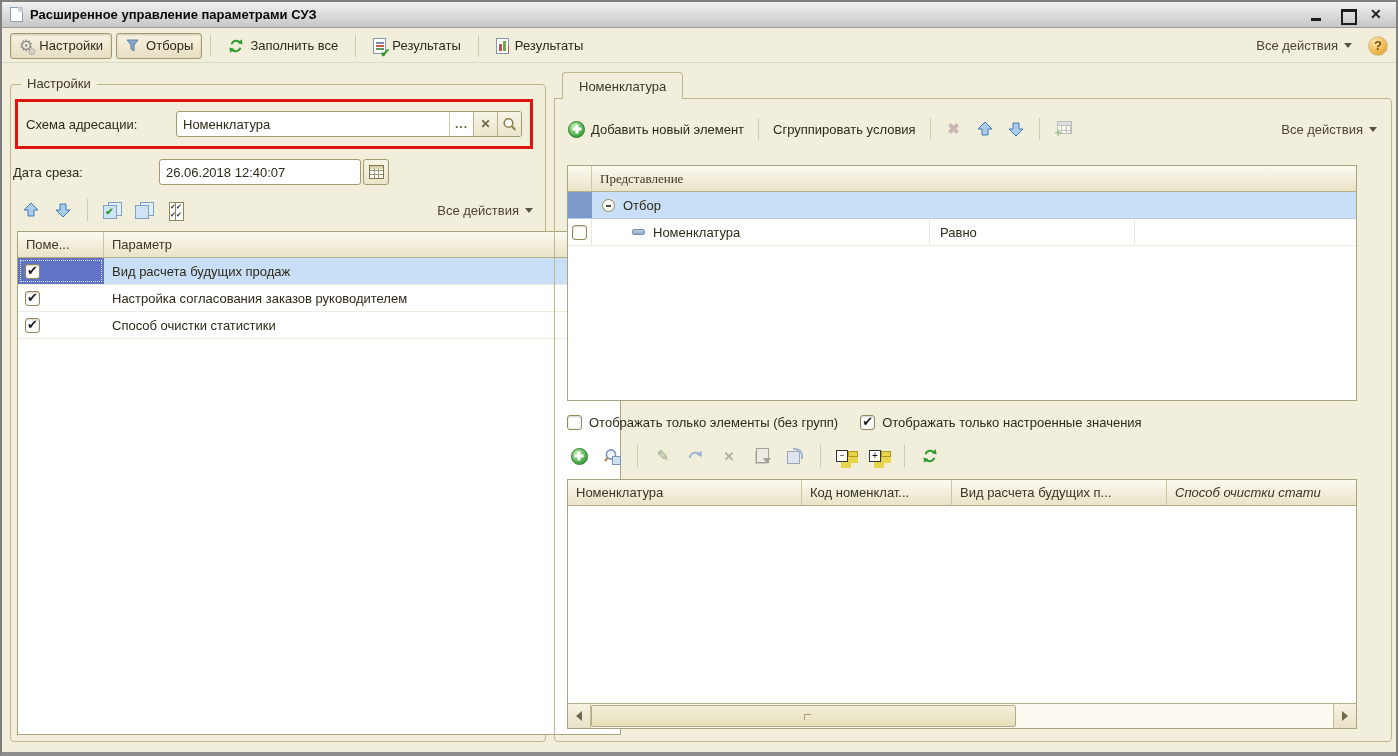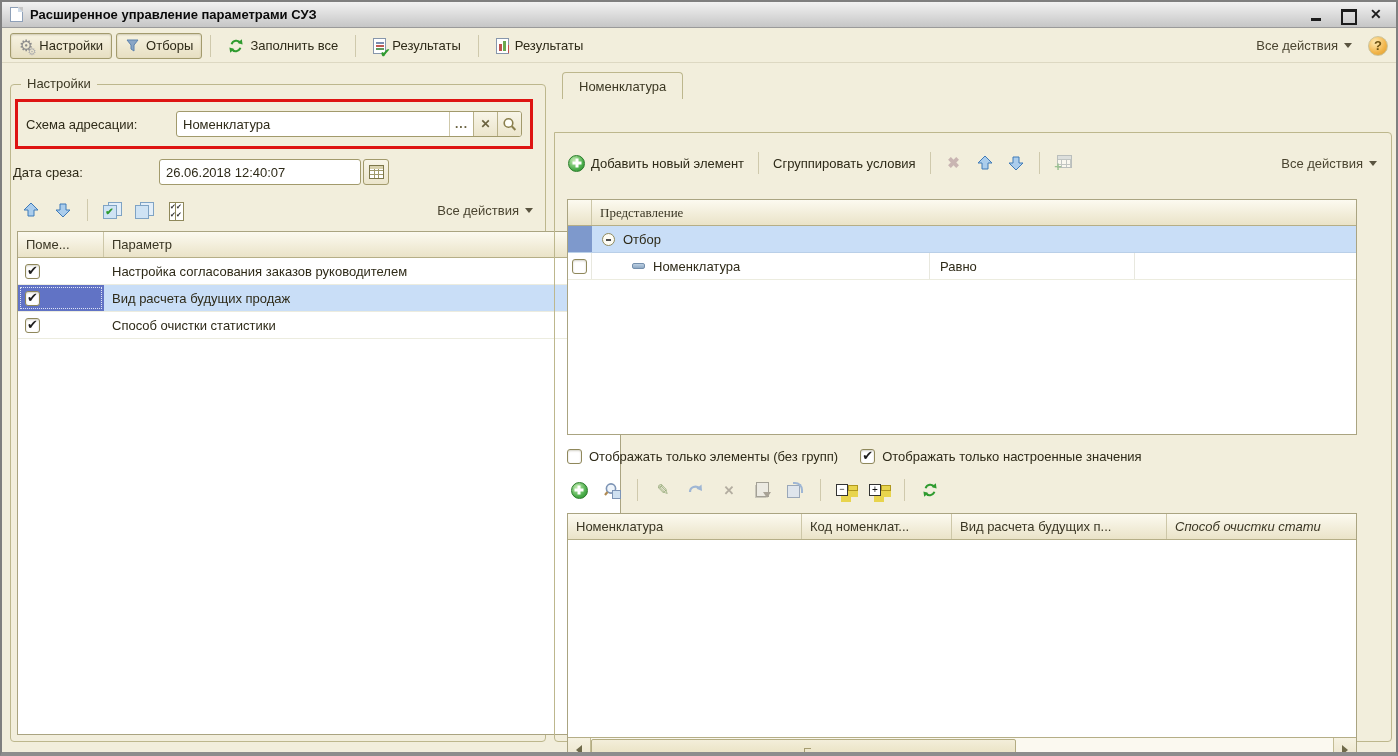--- a/index.html
+++ b/index.html
@@ -130,21 +130,21 @@
   .lc-mark { width:86px; flex:none; display:flex; align-items:center; padding-left:7px; }
   .lc-param { flex:1; padding:6px 8px; white-space:nowrap; overflow:hidden; }
   .trow.selected .lc-param { background:#c9def7; }
   .trow.selected .lc-mark { background:#6173c5; outline:1px dotted #dfe5f5; outline-offset:-3px; }
 
   
   .rpanel { position:absolute; left:552px; top:70px; width:838px; height:670px; }
   .rtab { position:absolute; left:8px; top:0; height:27px; padding:0 16px; background:#f2eedc;
           border:1px solid #bdb78d; border-bottom:none; border-radius:4px 4px 0 0; z-index:2;
           display:flex; align-items:center; color:#3c3823; }
-  .tabpage { position:absolute; left:0; top:26px; right:0; bottom:0; border:1px solid #bdb78d; border-radius:0 4px 4px 4px;margin-top:34px; }
+  .tabpage { position:absolute; left:0; top:26px; right:0; bottom:0; border:1px solid #bdb78d; border-radius:0 4px 4px 4px; }
 
   .rtoolbar { position:absolute; left:10px; top:16px; right:10px; height:28px; display:flex; align-items:center; gap:7px; }
   .link-label { color:#2e2a18; }
 
   .ftable { position:absolute; left:12px; top:66px; width:790px; height:236px; background:#fff;
             border:1px solid #aaa481; display:flex; flex-direction:column; overflow:hidden; }
   .fth0 { width:24px; flex:none; border-right:1px solid #cdc7a8; }
   .fc0 { width:24px; flex:none; display:flex; align-items:center; justify-content:center; border-right:1px solid #e8e8df; }
   .fc1 { width:338px; flex:none; display:flex; align-items:center; gap:8px; padding-left:10px; border-right:1px solid #e8e8df; }
   .fc2 { width:205px; flex:none; display:flex; align-items:center; padding-left:10px; border-right:1px solid #e8e8df; }
@@ -291,31 +291,31 @@
         <span>Все действия</span>
         <span class="caret"></span>
       </div>
     </div>
 
     <div class="ltable">
       <div class="thead">
         <span class="th" style="width:86px;">Поме...</span>
         <span class="th" style="flex:1;border-right:none;">Параметр</span>
       </div>
+      <div class="trow selected">
+        <span class="lc-mark">
+            <span class="checkbox checked"></span>
+          </span>
+        <span class="lc-param">Вид расчета будущих продаж</span>
+      </div>
       <div class="trow">
         <span class="lc-mark">
             <span class="checkbox checked"></span>
           </span>
         <span class="lc-param">Настройка согласования заказов руководителем</span>
-      </div>
-      <div class="trow selected">
-        <span class="lc-mark">
-            <span class="checkbox checked"></span>
-          </span>
-        <span class="lc-param">Вид расчета будущих продаж</span>
       </div>
       <div class="trow">
         <span class="lc-mark">
             <span class="checkbox checked"></span>
           </span>
         <span class="lc-param">Способ очистки статистики</span>
       </div>
     </div>
   </div>
 

